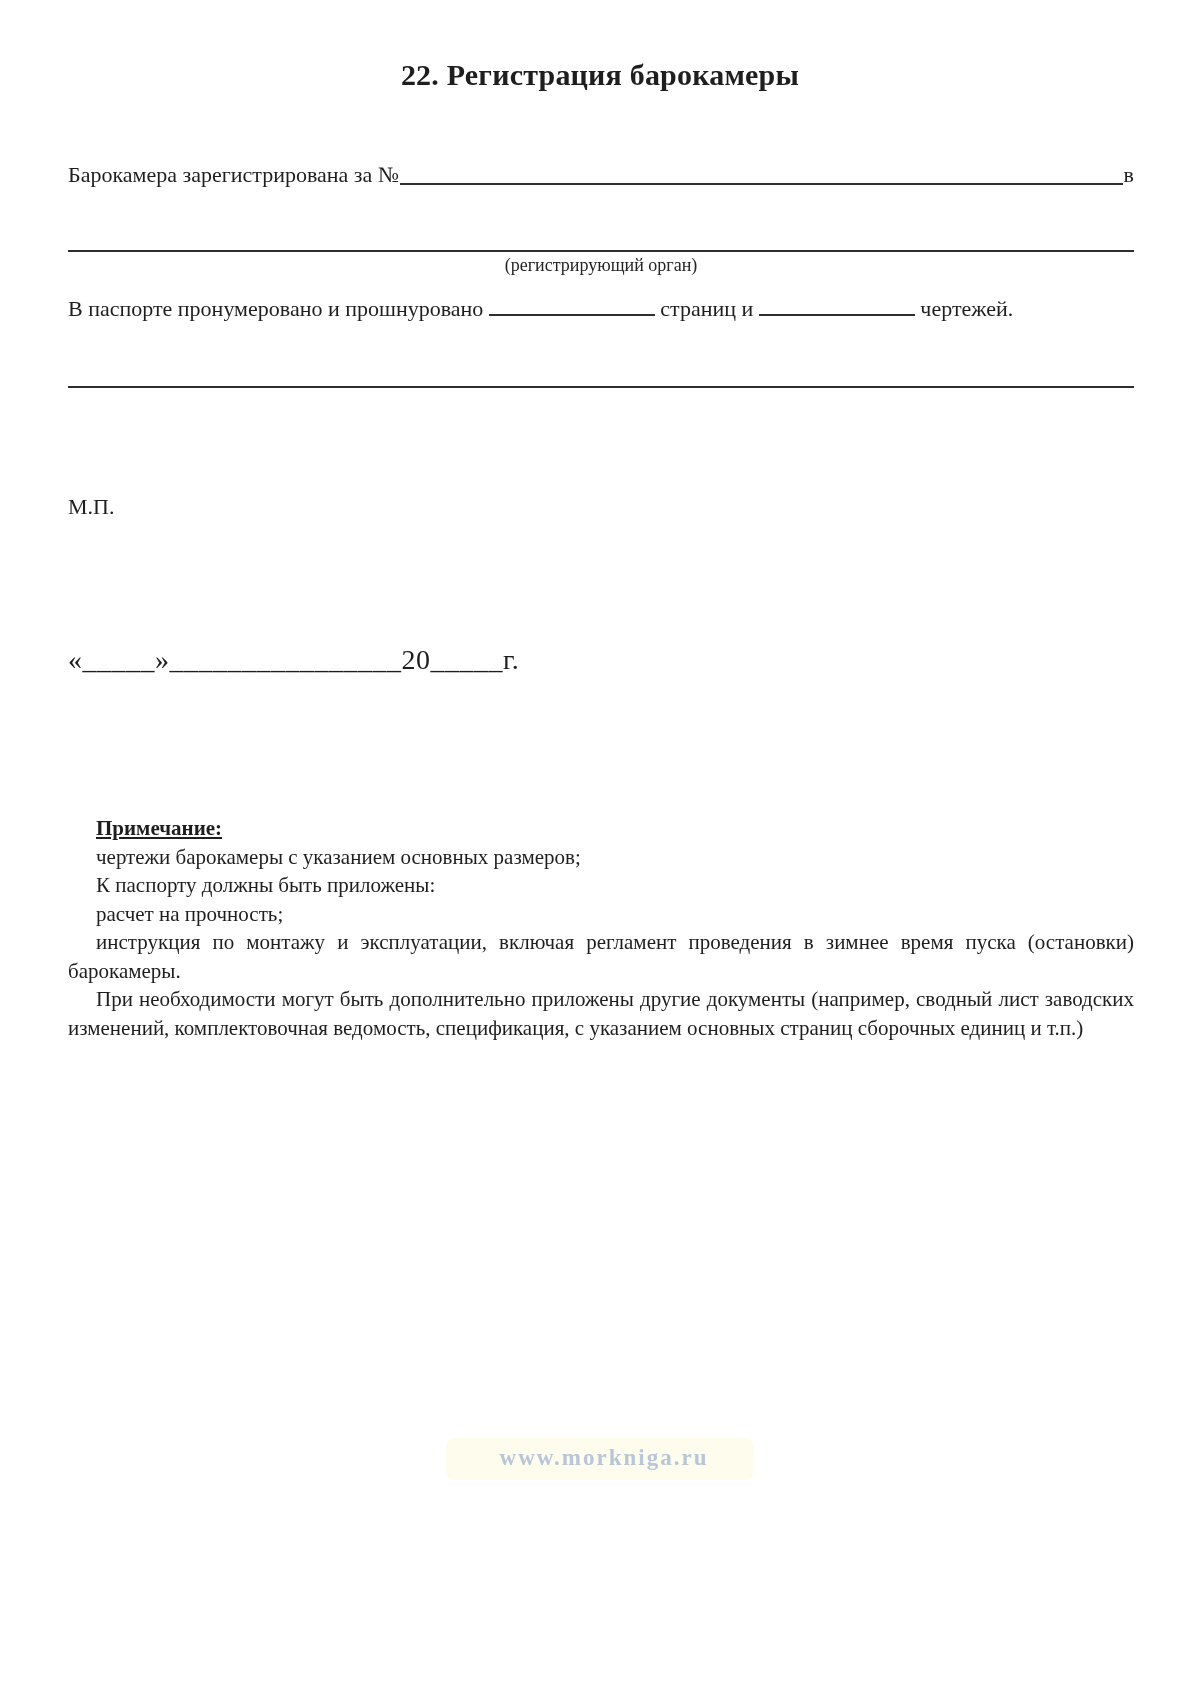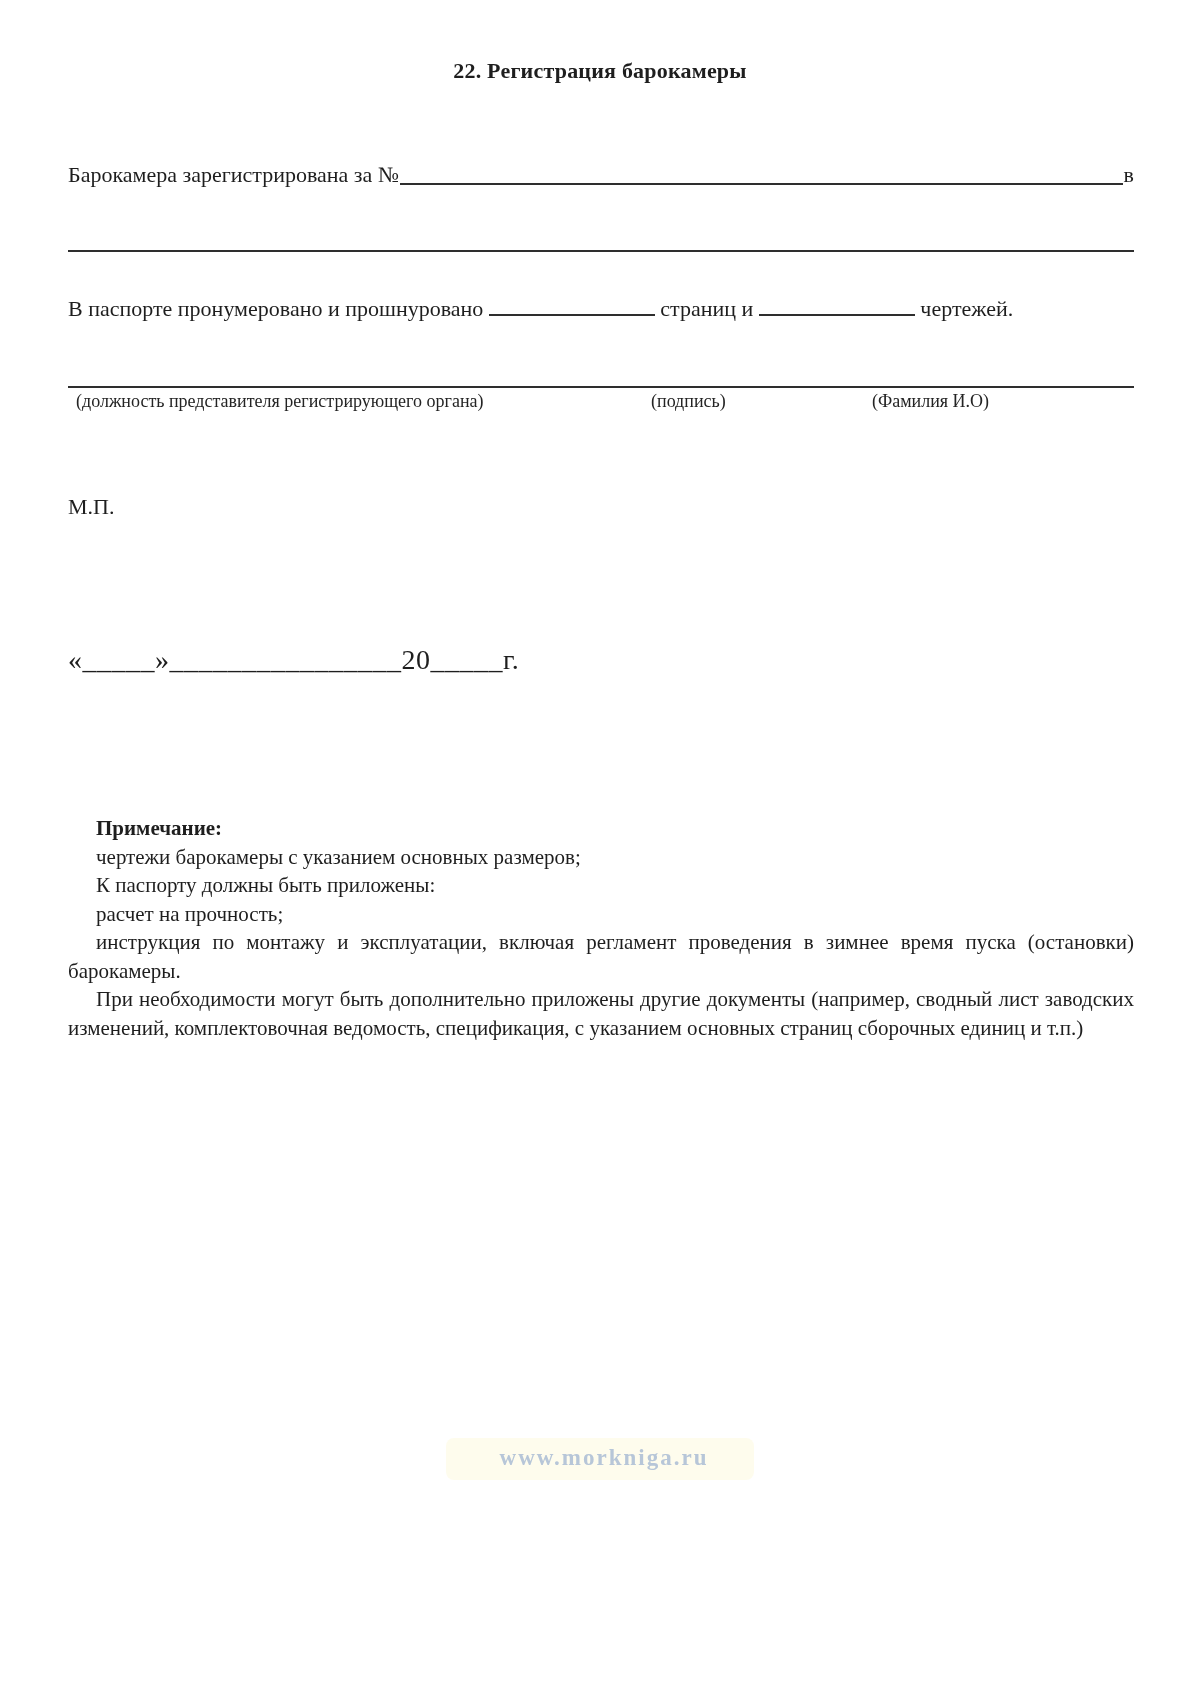--- a/index.html
+++ b/index.html
@@ -10,21 +10,21 @@
     background: #ffffff;
     font-family: "Liberation Serif", "DejaVu Serif", serif;
     color: #1e1e1e;
     overflow: hidden;
   }
   .abs { position: absolute; }
 
   .doc-title {
     top: 58px; left: 0; right: 0;
     text-align: center;
-    font-size: 22px;
+    font-size: 30px;
     font-weight: bold;
     letter-spacing: 0.2px;
   }
 
   .content-col { left: 68px; right: 66px; margin-top: 40px; }
 
   .flex-row { display: flex; align-items: baseline; font-size: 22px; }
 
   .blank-fill {
     flex: 1 1 auto;
@@ -61,21 +61,21 @@
 
   .note-block {
     top: 814px;
     left: 68px;
     width: 1066px;
     font-size: 21px;
     line-height: 28.5px;
     text-align: justify;
   }
   .note-block p { margin: 0; text-indent: 28px; }
-  .note-heading { font-weight: bold; }
+  .note-heading { font-weight: bold; text-decoration: underline; }
 
   .watermark-wrap {
     top: 1438px; left: 0; right: 0;
     display: flex;
     justify-content: center;
   }
   .watermark-band {
     background: rgba(253, 249, 222, 0.55);
     border-radius: 8px;
     padding: 7px 46px 9px 54px;
@@ -95,37 +95,33 @@
   <div class="abs doc-title">22. Регистрация барокамеры</div>
 
   <div class="abs content-col flex-row" style="top:122px;">
     <span>Барокамера зарегистрирована за №</span>
     <span class="blank-fill"></span>
     <span>в</span>
   </div>
 
   <div class="abs content-col" style="top:182px;">
     <div class="hr-line"></div>
+    <div class="caption caption-center">(регистрирующий орган)</div>
   </div>
 
   <div class="abs content-col" style="top:256px; font-size:22px;">
     <span>В паспорте пронумеровано и прошнуровано</span>
     <span class="blank-inline" style="width:166px;"></span>
     <span>страниц и</span>
     <span class="blank-inline" style="width:156px;"></span>
     <span>чертежей.</span>
   </div>
 
   <div class="abs content-col" style="top:318px;">
     <div class="hr-line"></div>
-    <div class="captions-row">
-      <span class="caption cap-pos1">(должность представителя регистрирующего органа)</span>
-      <span class="caption cap-pos2">(подпись)</span>
-      <span class="caption cap-pos3">(Фамилия И.О)</span>
-    </div>
   </div>
 
   <div class="abs stamp-label">М.П.</div>
 
   <div class="abs date-row">
     <span>«</span><span>_____</span><span>»</span><span>________________</span><span>20</span><span>_____</span><span>г.</span>
   </div>
 
   <div class="abs note-block">
     <p class="note-heading">Примечание:</p>

